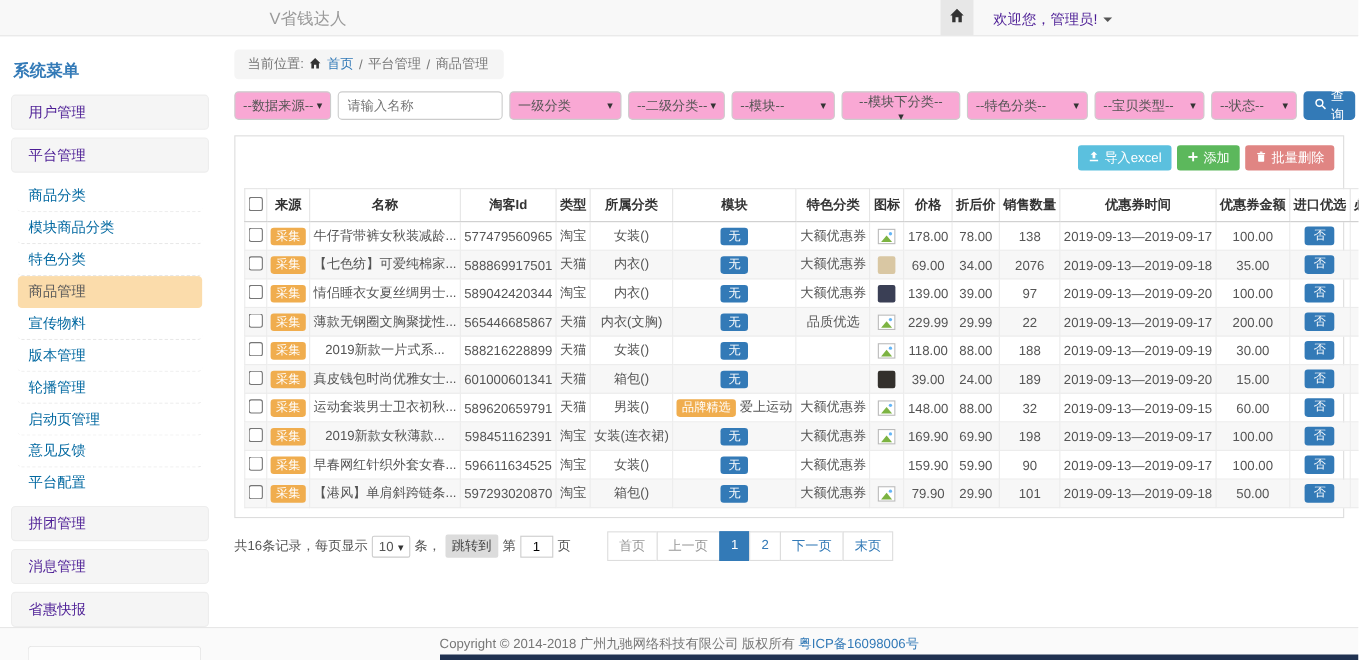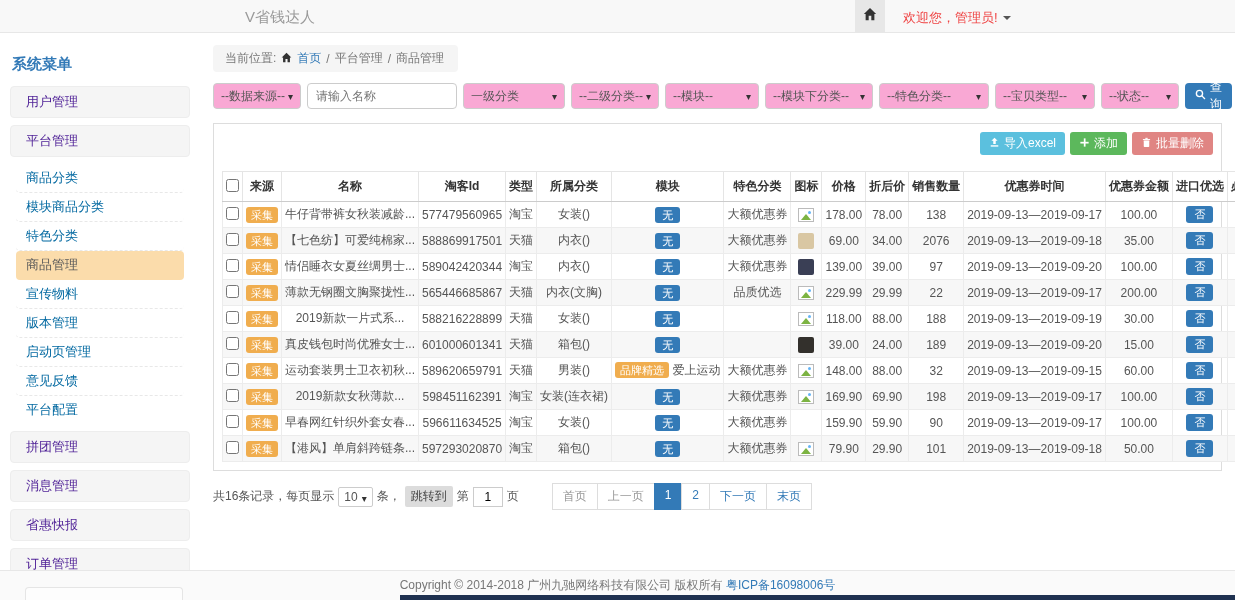--- a/index.html
+++ b/index.html
@@ -2,21 +2,21 @@
 <html><head>
 <meta charset="utf-8">
 <style>
   *{box-sizing:border-box;margin:0;padding:0}
   html,body{width:1235px;height:600px}
   body{position:relative;background:#fff;font-family:"Liberation Sans","DejaVu Sans",sans-serif;overflow:hidden}
   
   .top{position:absolute;top:0;left:0;right:0;height:33px;background:#f8f8f8;border-bottom:1px solid #e7e7e7;z-index:4}
   .brand{position:absolute;left:245px;top:8px;font-size:15px;color:#9a9a9a}
   .homebox{position:absolute;left:855px;top:0;width:30px;height:32px;background:#e7e7e7;display:flex;align-items:center;justify-content:center;cursor:pointer}
-  .welcome{position:absolute;left:903px;top:9px;font-size:13px;color:#ef4444;cursor:pointer;display:flex;align-items:center;gap:5px}
+  .welcome{position:absolute;left:903px;top:9px;font-size:13px;color:#4c1d95;cursor:pointer;display:flex;align-items:center;gap:5px}
   .caret{display:inline-block;width:0;height:0;border-left:4px solid transparent;border-right:4px solid transparent;border-top:4px solid #555}
   
   .sidebar{position:absolute;left:10px;top:45px;width:180px;z-index:1}
   .sb-title{color:#337ab7;font-weight:bold;font-size:15px;padding:10px 2px 12px}
   .sb-group{background:#f5f5f5;border:1px solid #ededed;border-radius:4px;padding:6px 15px;margin-bottom:7px;font-size:13px;color:#4c1d95;cursor:pointer}
   .sb-sub{background:#fff;border-radius:4px;margin-bottom:7px;padding:0 6px}
   .sb-link{display:block;padding:5px 10px;font-size:13px;color:#0369a1;border-bottom:1px dashed #e8e8e8;border-radius:4px;text-decoration:none;cursor:pointer}
   .sb-link:last-child{border-bottom:none}
   .sb-link.active{background:#fbdcab;color:#5a5a5a;border-bottom-color:transparent}
   
@@ -85,20 +85,21 @@
   <nav>
       <div class="sb-group">用户管理</div>
       <div class="sb-group">平台管理</div>
       <div class="sb-sub">
         <a class="sb-link">商品分类</a>
         <a class="sb-link">模块商品分类</a>
         <a class="sb-link">特色分类</a>
         <a class="sb-link active">商品管理</a>
         <a class="sb-link">宣传物料</a>
         <a class="sb-link">版本管理</a>
+        <a class="sb-link">轮播管理</a>
         <a class="sb-link">启动页管理</a>
         <a class="sb-link">意见反馈</a>
         <a class="sb-link">平台配置</a>
       </div>
       <div class="sb-group">拼团管理</div>
       <div class="sb-group">消息管理</div>
       <div class="sb-group">省惠快报</div>
       <div class="sb-group">订单管理</div>
     </nav>
 </aside>
@@ -128,21 +129,21 @@
           <span class="caret2">▾</span>
         </div>
         <div class="fsel" style="width: 88px;">
           <span>--二级分类--</span>
           <span class="caret2">▾</span>
         </div>
         <div class="fsel" style="width: 94px;">
           <span>--模块--</span>
           <span class="caret2">▾</span>
         </div>
-        <div class="fsel" style="width: 108px;">
+        <div class="fsel" style="width: 108px; flex-direction: column;">
           <span>--模块下分类--</span>
           <span class="caret2">▾</span>
         </div>
         <div class="fsel" style="width: 110px;">
           <span>--特色分类--</span>
           <span class="caret2">▾</span>
         </div>
         <div class="fsel" style="width: 100px;">
           <span>--宝贝类型--</span>
           <span class="caret2">▾</span>

